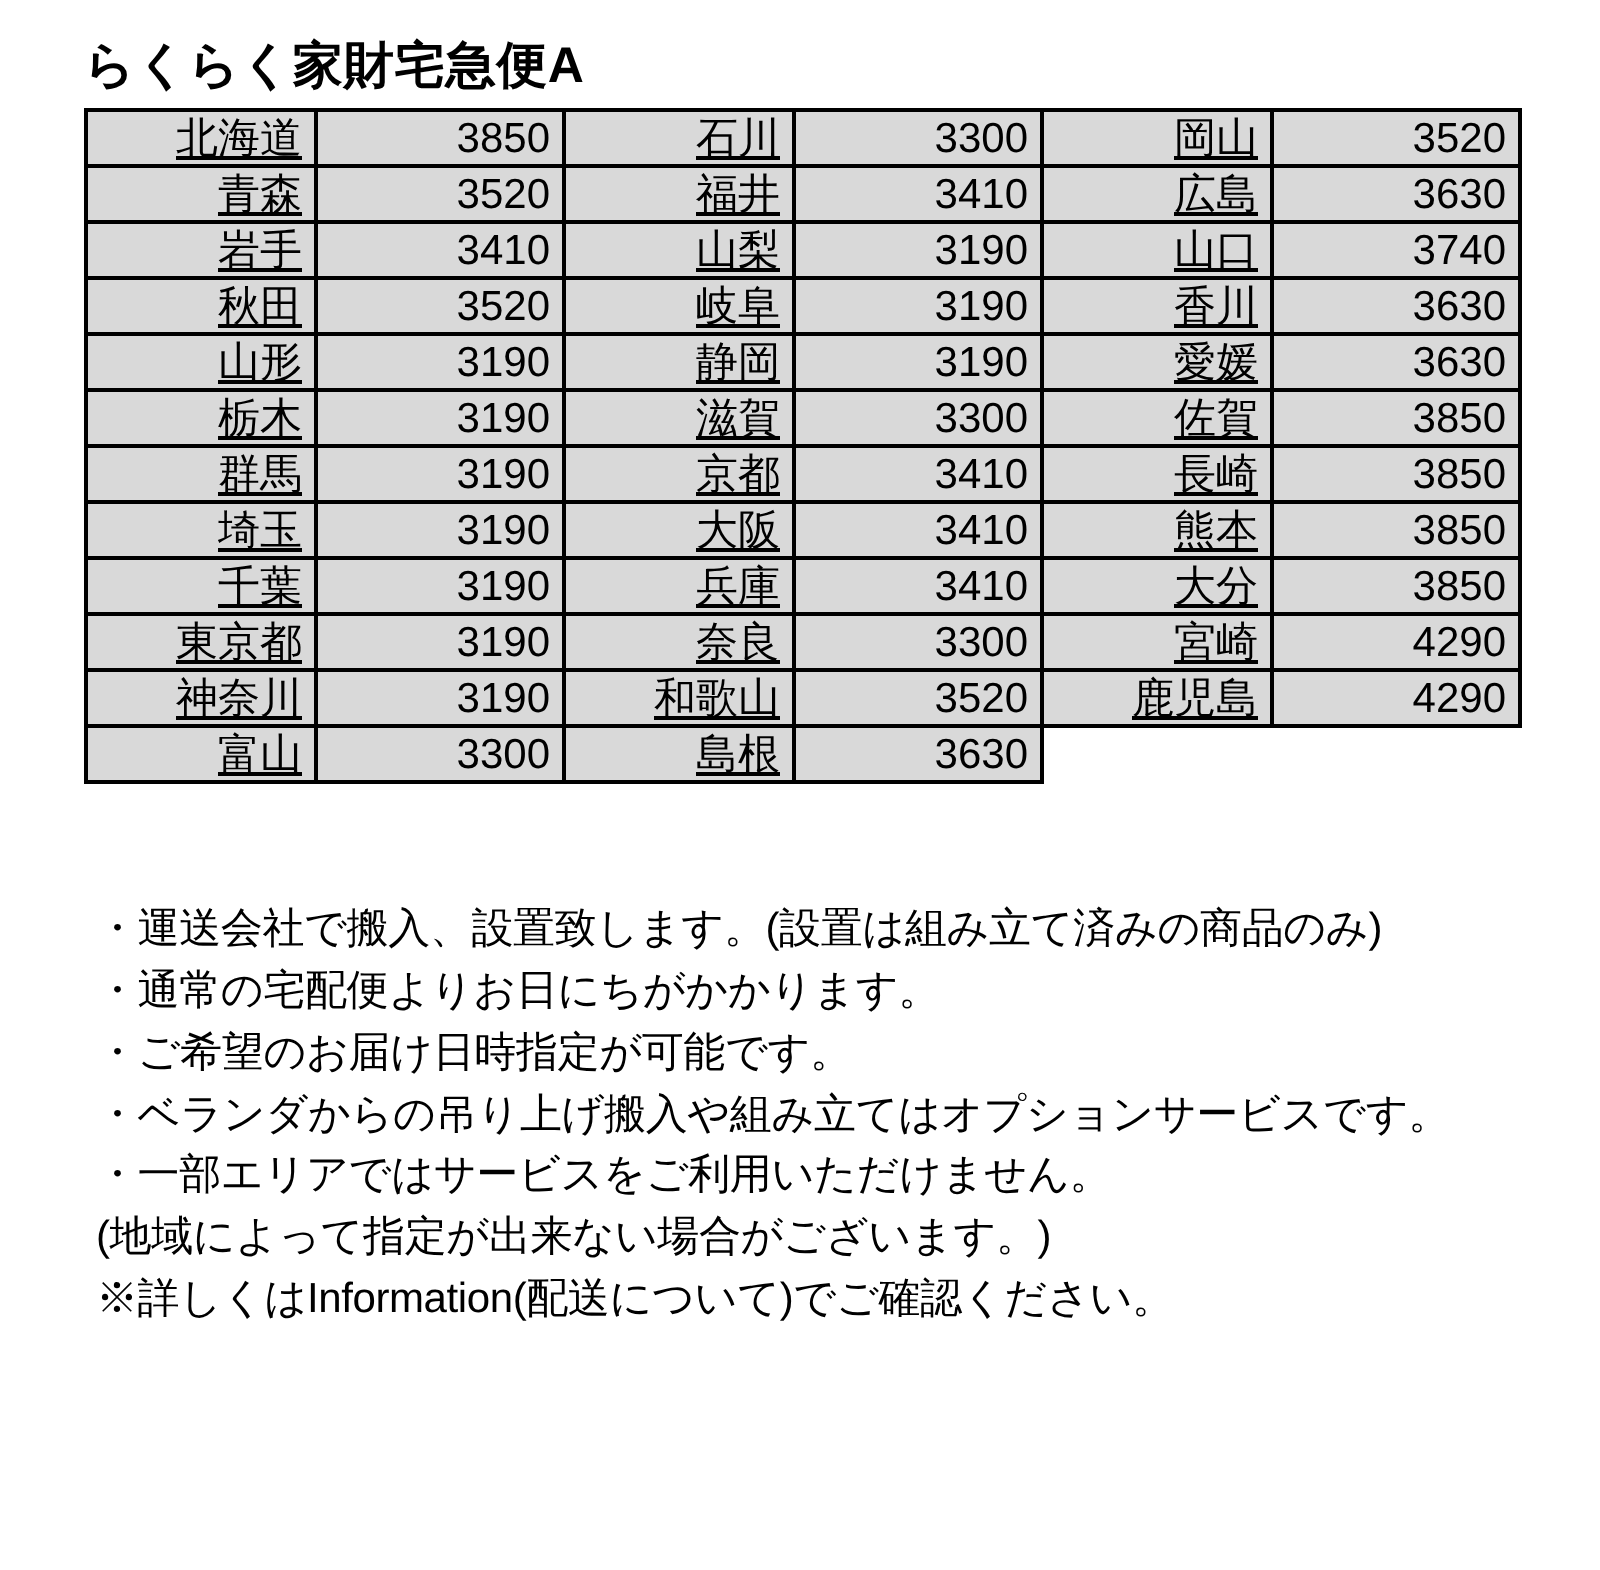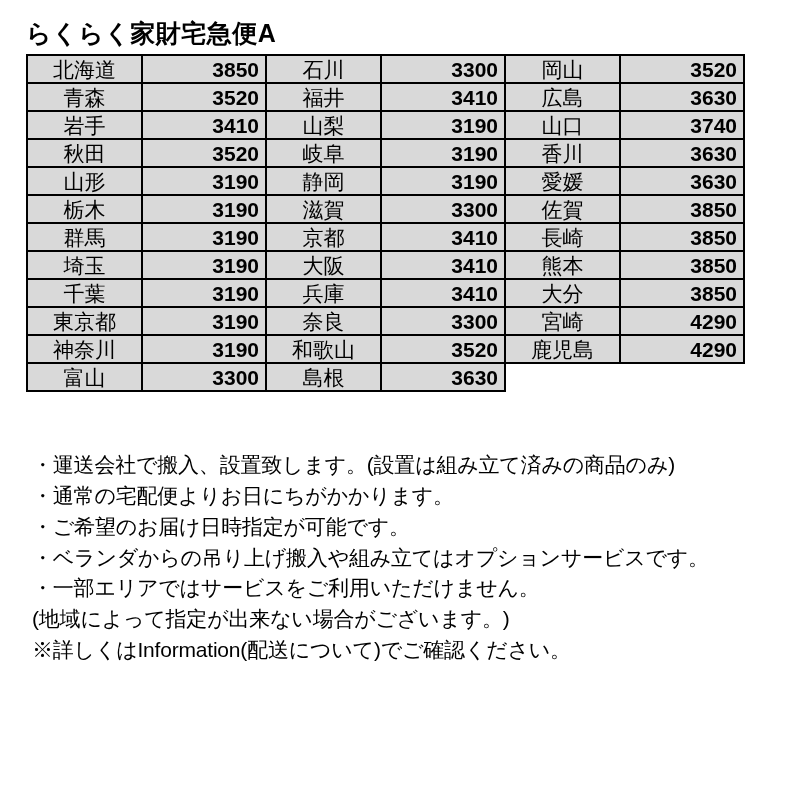--- a/index.html
+++ b/index.html
@@ -12,21 +12,21 @@
     background: #ffffff;
     font-family: "Liberation Sans", sans-serif;
     color: #000000;
     overflow: hidden;
   }
   .page {
     position: relative;
     width: 676px;
     height: 785px;
     box-sizing: border-box;
-    padding: 10px 30px 0 24px;
+    padding: 10px 30px 0 40px;
   }
   .title {
     font-size: 25px;
     font-weight: bold;
     letter-spacing: 0.5px;
     margin: 8px 0 6px 2px;
     line-height: 1.2;
   }
   .rate-table {
     border-collapse: collapse;
@@ -40,27 +40,27 @@
     font-size: 21px;
     line-height: 1;
     padding: 0 6px;
     box-sizing: border-box;
     background: #d9d9d9;
     white-space: nowrap;
     overflow: hidden;
   }
   .rate-table td.pref {
     width: 115px;
-    text-align: center;
+    text-align: right;
     letter-spacing: 0px;
+    text-decoration: underline;
   }
   .rate-table td.price {
     width: 124px;
     text-align: right;
-    font-weight: bold;
   }
   .rate-table td.empty {
     border: none;
     background: transparent;
   }
   .notes {
     margin-top: 58px;
     margin-left: 8px;
     font-size: 21px;
     line-height: 1.47;

